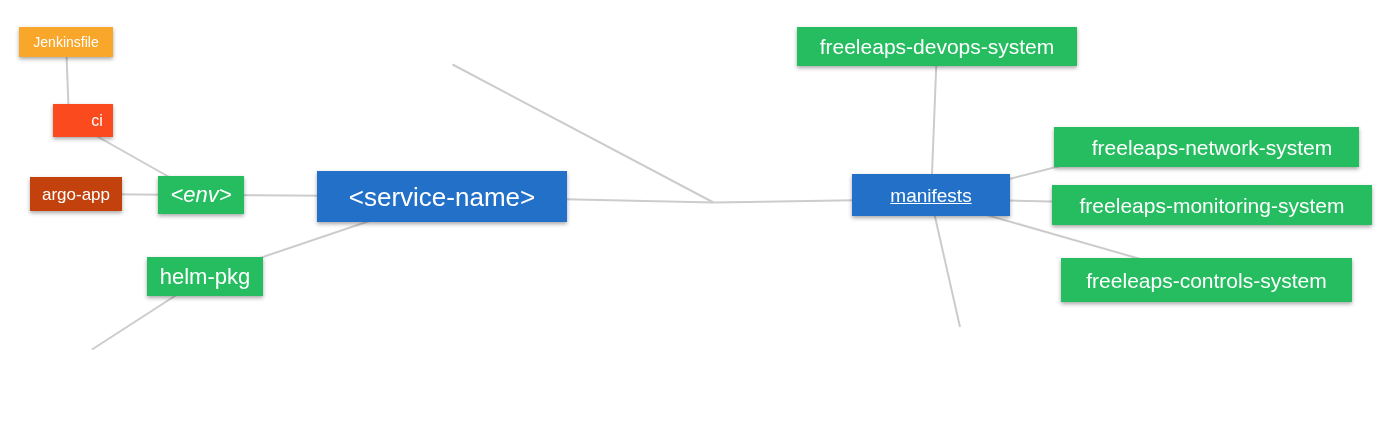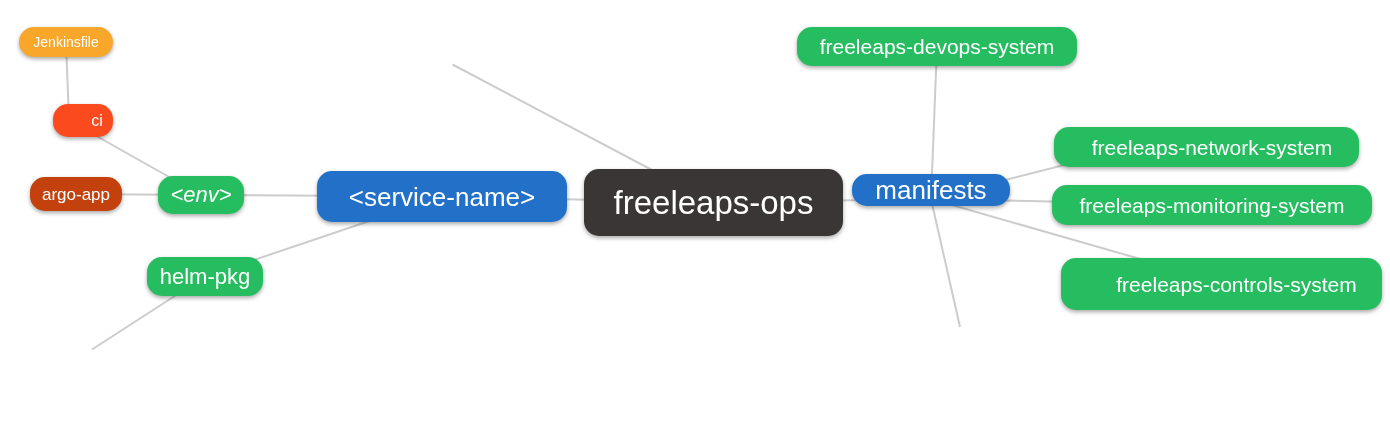--- a/index.html
+++ b/index.html
@@ -24,21 +24,21 @@
     width: 1390px;
     height: 421px;
     z-index: 2;
   }
   .node {
     position: absolute;
     display: flex;
     align-items: center;
     justify-content: center;
     color: #ffffff;
-    border-radius: 15px;
+    border-radius: 0;
     box-shadow: 0 2px 4px rgba(0,0,0,0.35);
     white-space: nowrap;
     line-height: 1;
     cursor: pointer;
     user-select: none;
   }
   .node span { display: block; }
 </style>
 </head>
 <body>
@@ -72,32 +72,29 @@
       </div>
       <div class="node" style="left: 158px; top: 176px; width: 86px; height: 38px; background: rgb(38, 189, 97); font-size: 22px; font-style: italic;">
         <span>&lt;env&gt;</span>
       </div>
       <div class="node" style="left: 147px; top: 257px; width: 116px; height: 39px; background: rgb(38, 189, 97); font-size: 22px;">
         <span>helm-pkg</span>
       </div>
       <div class="node" style="left: 317px; top: 171px; width: 250px; height: 51px; background: rgb(34, 112, 200); font-size: 26px;">
         <span>&lt;service-name&gt;</span>
       </div>
-      <div class="node" style="left: 584px; top: 169px; width: 259px; height: 67px; background: rgb(58, 54, 54); font-size: 33px;">
-        <span>freeleaps-ops</span>
-      </div>
-      <div class="node" style="left: 852px; top: 174px; width: 158px; height: 32px; background: rgb(34, 112, 200); font-size: 26px;">
+      <div class="node" style="left: 852px; top: 174px; width: 158px; height: 42px; background: rgb(34, 112, 200); font-size: 19px; text-decoration: underline;">
         <span>manifests</span>
       </div>
       <div class="node" style="left: 797px; top: 27px; width: 280px; height: 39px; background: rgb(38, 189, 97); font-size: 21px;">
         <span>freeleaps-devops-system</span>
       </div>
       <div class="node" style="left: 1054px; top: 127px; width: 294px; height: 40px; background: rgb(38, 189, 97); font-size: 21px; padding-left: 11px;">
         <span>freeleaps-network-system</span>
       </div>
       <div class="node" style="left: 1052px; top: 185px; width: 320px; height: 40px; background: rgb(38, 189, 97); font-size: 21px;">
         <span>freeleaps-monitoring-system</span>
       </div>
-      <div class="node" style="left: 1061px; top: 258px; width: 291px; height: 52px; background: rgb(38, 189, 97); font-size: 21px; padding-left: 30px;">
+      <div class="node" style="left: 1061px; top: 258px; width: 291px; height: 44px; background: rgb(38, 189, 97); font-size: 21px;">
         <span>freeleaps-controls-system</span>
       </div>
     </div>
 </div>
 
 </body></html>

